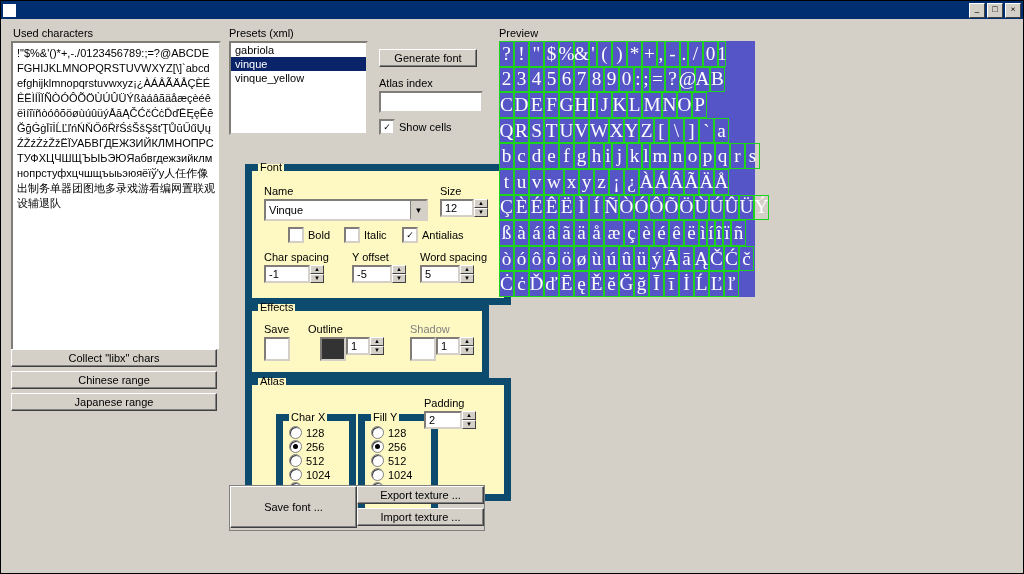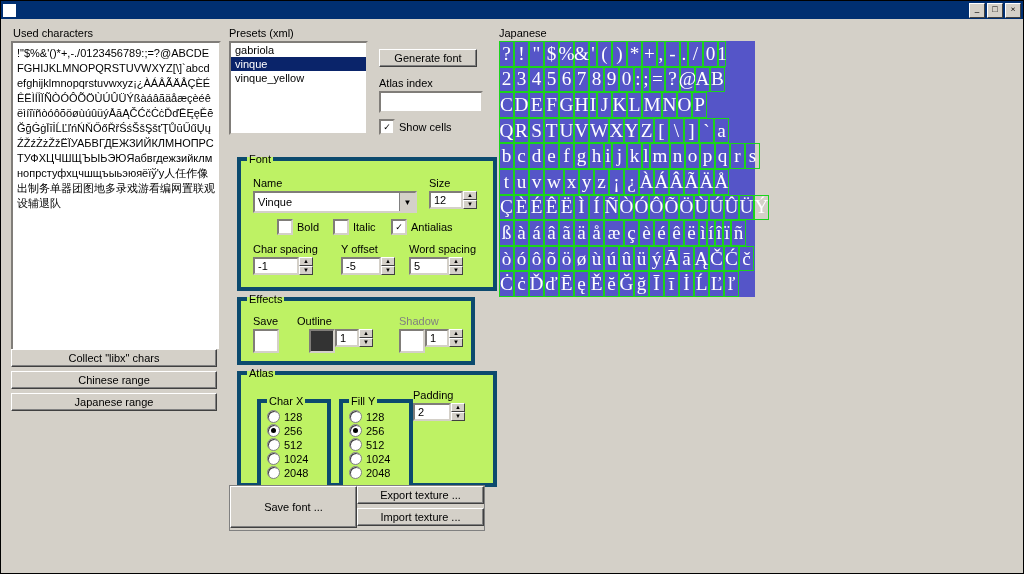--- a/index.html
+++ b/index.html
@@ -8,21 +8,21 @@
   .titlebar{height:18px;background:#002f71;color:#fff;display:flex;align-items:center;padding:0 2px;font-weight:bold;font-size:12px}
   .titlebar .icon{width:13px;height:13px;background:#fff;margin-right:4px}
   .titlebar .spacer{flex:1}
   .tbtn{width:14px;height:13px;background:#d4d0c8;border:1px solid #fff;border-right-color:#404040;border-bottom-color:#404040;margin-left:2px;color:#000;font-size:9px;line-height:11px;text-align:center;font-weight:bold;font-family:Tahoma}
   .content{position:absolute;top:18px;left:0;right:0;bottom:0;}
   .lbl{position:absolute}
   
   .sunk{background:#fff;border:2px inset #d4d0c8}
   .btn{background:#d4d0c8;border:1px solid #fff;border-right-color:#404040;border-bottom-color:#404040;box-shadow:inset -1px -1px 0 #808080;text-align:center;padding:2px 0;font-size:11px}
   .btn.wide{width:204px}
-  fieldset{border:4px solid #0c4a6e;border-radius:0;position:absolute;background:#bef264;padding:0;margin:8px}
+  fieldset{border:7px solid #0c4a6e;border-radius:0;position:absolute;background:#fef9c3;padding:0;margin:16px}
   fieldset>legend{font-size:11px;padding:0 2px;margin-left:6px}
   .presetlist{position:absolute;overflow:hidden}
   .presetitem{padding:1px 4px;font-size:11px}
   .presetitem.sel{background:#0a246a;color:#fff}
   .check{display:flex;align-items:center;gap:4px;font-size:11px}
   .chkbox{width:12px;height:12px;background:#fff;border:2px inset #d4d0c8;display:inline-flex;align-items:center;justify-content:center;font-size:9px;line-height:9px}
   .radio{display:flex;align-items:center;gap:4px;font-size:11px;margin:1px 0}
   .rdot{width:11px;height:11px;border-radius:50%;background:#fff;border:1px solid #808080;box-shadow:inset 1px 1px 0 #404040;display:inline-flex;align-items:center;justify-content:center}
   .rdot.on::after{content:"";width:5px;height:5px;border-radius:50%;background:#000}
   .combo{position:absolute;background:#fff;border:2px inset #d4d0c8;display:flex;align-items:center}
@@ -213,21 +213,21 @@
           </div>
         </div>
     </fieldset>
 
     <div style="position:absolute;left:228px;top:466px;width:254px;height:44px;border:1px solid #808080">
       <div class="btn" style="position:absolute;left:0;top:0;width:125px;height:40px;line-height:40px;padding:0">Save font ...</div>
       <div class="btn" style="position:absolute;left:127px;top:0;width:125px">Export texture ...</div>
       <div class="btn" style="position:absolute;left:127px;top:22px;width:125px">Import texture ...</div>
     </div>
 
-    <span class="lbl" style="left:498px;top:8px">Japanese</span>
+    <span class="lbl" style="left:498px;top:8px">Preview</span>
     <div class="atlas" id="atlas" style="left:498px;top:22px;width:256px;height:256px">
         <div class="cell" style="left: 0px; top: 0px; width: 15px; height: 25.6px; font-size: 19.2px;">?</div>
         <div class="cell" style="left: 15px; top: 0px; width: 15px; height: 25.6px; font-size: 19.2px;">!</div>
         <div class="cell" style="left: 30px; top: 0px; width: 15px; height: 25.6px; font-size: 19.2px;">"</div>
         <div class="cell" style="left: 45px; top: 0px; width: 15px; height: 25.6px; font-size: 19.2px;">$</div>
         <div class="cell" style="left: 60px; top: 0px; width: 15px; height: 25.6px; font-size: 19.2px;">%</div>
         <div class="cell" style="left: 75px; top: 0px; width: 15px; height: 25.6px; font-size: 19.2px;">&amp;</div>
         <div class="cell" style="left: 90px; top: 0px; width: 8px; height: 25.6px; font-size: 19.2px;">'</div>
         <div class="cell" style="left: 98px; top: 0px; width: 15px; height: 25.6px; font-size: 19.2px;">(</div>
         <div class="cell" style="left: 113px; top: 0px; width: 15px; height: 25.6px; font-size: 19.2px;">)</div>

